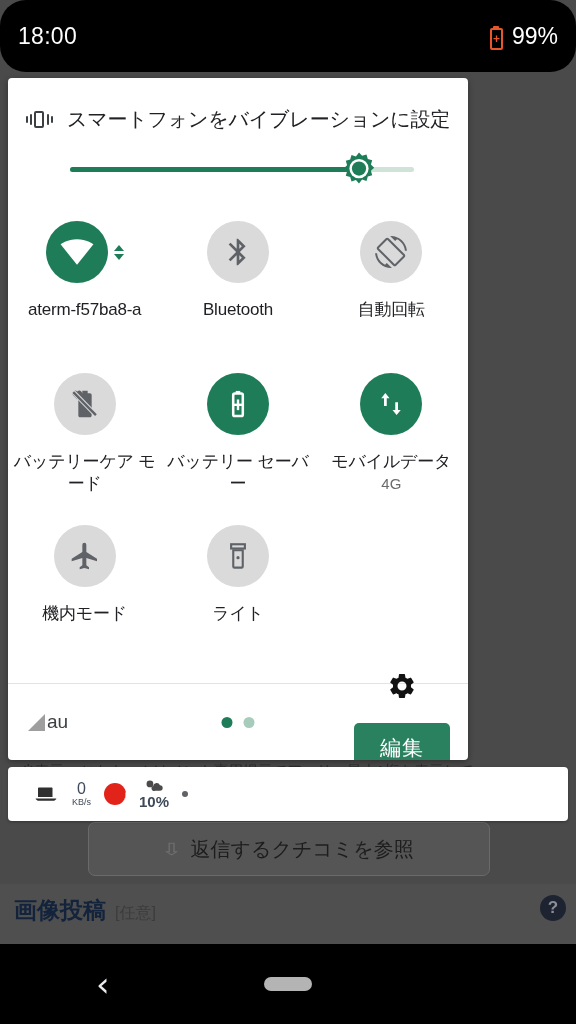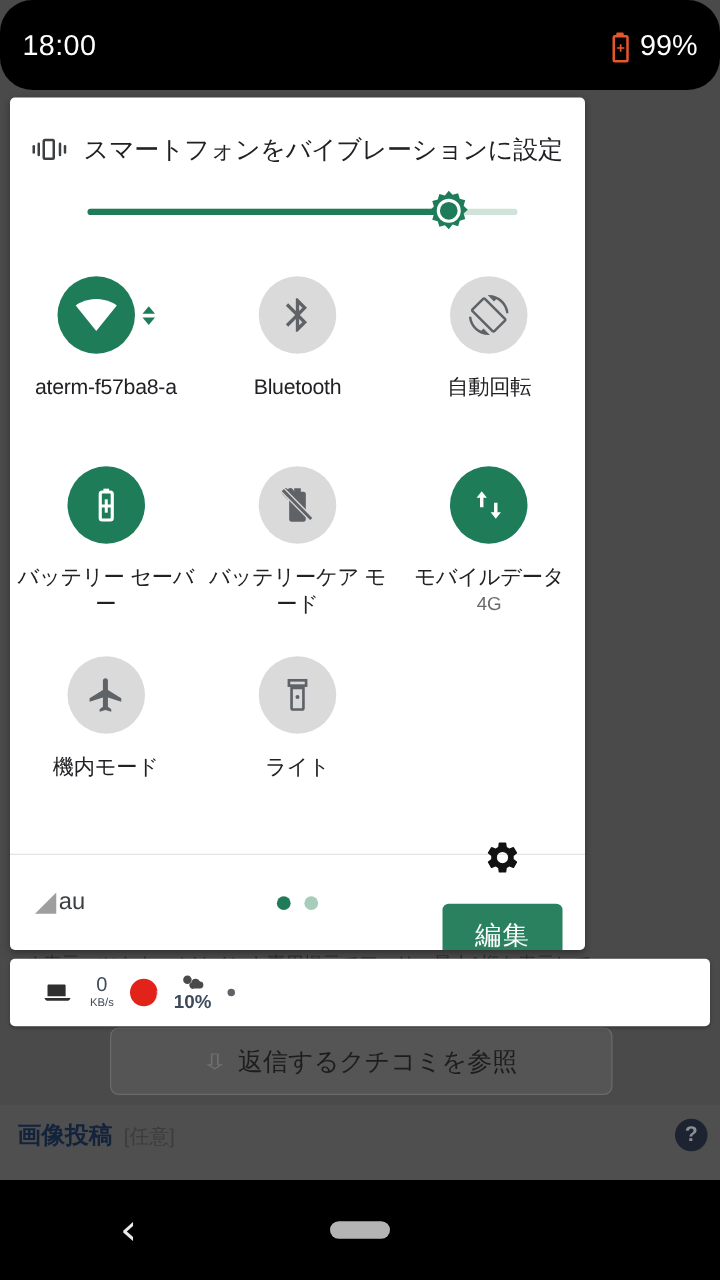--- a/index.html
+++ b/index.html
@@ -69,21 +69,21 @@
   }
   .bg-label-row {
     position: absolute;
     left: 14px;
     top: 895px;
     display: flex;
     align-items: baseline;
     gap: 9px;
   }
   .bg-label-main {
-    font-size: 19px;
+    font-size: 23px;
     font-weight: bold;
     color: #13233c;
   }
   .bg-label-sub {
     font-size: 16px;
     color: #3c3c3c;
   }
   .bg-help-icon {
     position: absolute;
     left: 540px;
@@ -535,44 +535,44 @@
           <svg width="32" height="32" viewBox="0 0 24 24" fill="currentColor">
             <path d="M16.48 2.52c3.27 1.55 5.61 4.72 5.97 8.48h1.5C23.44 4.84 18.29 0 12 0l-.66.03 3.81 3.81 1.33-1.32zM10.23 1.75c-.59-.59-1.54-.59-2.12 0L1.75 8.11c-.59.59-.59 1.54 0 2.12l12.02 12.02c.59.59 1.54.59 2.12 0l6.36-6.36c.59-.59.59-1.54 0-2.12L10.23 1.75zm4.6 19.44L2.81 9.17l6.36-6.36 12.02 12.02-6.36 6.36zM7.52 21.48C4.25 19.94 1.91 16.76 1.55 13H.05C.56 19.16 5.71 24 12 24l.66-.03-3.81-3.81-1.33 1.32z"></path>
           </svg>
         </div>
       </div>
       <div class="tile-label">自動回転</div>
     </div>
 
     <div class="qs-tile">
       <div class="tile-icon-row">
+        <div class="tile-circle off">
+          <svg width="32" height="32" viewBox="0 0 24 24">
+            <path fill="currentColor" d="M15.67 4H14V2h-4v2H8.33C7.6 4 7 4.6 7 5.33v15.33C7 21.4 7.6 22 8.33 22h7.33c.74 0 1.34-.6 1.34-1.33V5.33C17 4.6 16.4 4 15.67 4z"></path>
+            <path fill="currentColor" d="M6.2 2.6a2.1 2.1 0 00-3 0 2.15 2.15 0 000 3.03L6.2 8.7l3-3.07a2.15 2.15 0 000-3.03 2.1 2.1 0 00-3 0z"></path>
+            <path stroke="#dadada" stroke-width="3.4" d="M2.4 2.2 L21 21.2"></path>
+            <path stroke="currentColor" stroke-width="1.8" d="M3.2 3.1 L20.2 20.4"></path>
+          </svg>
+        </div>
+      </div>
+      <div class="tile-label">バッテリーケア モード</div>
+    </div>
+
+    <div class="qs-tile">
+      <div class="tile-icon-row">
         <div class="tile-circle on">
           <svg width="32" height="32" viewBox="0 0 24 24">
             <path fill="none" stroke="currentColor" stroke-width="1.9" d="M9.6 4.2h4.8c.7 0 1.2.5 1.2 1.2v14.4c0 .7-.5 1.2-1.2 1.2H9.6c-.7 0-1.2-.5-1.2-1.2V5.4c0-.7.5-1.2 1.2-1.2z"></path>
             <rect x="10.3" y="2.2" width="3.4" height="2.1" fill="currentColor"></rect>
             <rect x="11.1" y="8.6" width="1.8" height="8" fill="currentColor"></rect>
             <rect x="8" y="11.7" width="8" height="1.8" fill="currentColor"></rect>
           </svg>
         </div>
       </div>
       <div class="tile-label">バッテリー セーバー</div>
-    </div>
-
-    <div class="qs-tile">
-      <div class="tile-icon-row">
-        <div class="tile-circle off">
-          <svg width="32" height="32" viewBox="0 0 24 24">
-            <path fill="currentColor" d="M15.67 4H14V2h-4v2H8.33C7.6 4 7 4.6 7 5.33v15.33C7 21.4 7.6 22 8.33 22h7.33c.74 0 1.34-.6 1.34-1.33V5.33C17 4.6 16.4 4 15.67 4z"></path>
-            <path fill="currentColor" d="M6.2 2.6a2.1 2.1 0 00-3 0 2.15 2.15 0 000 3.03L6.2 8.7l3-3.07a2.15 2.15 0 000-3.03 2.1 2.1 0 00-3 0z"></path>
-            <path stroke="#dadada" stroke-width="3.4" d="M2.4 2.2 L21 21.2"></path>
-            <path stroke="currentColor" stroke-width="1.8" d="M3.2 3.1 L20.2 20.4"></path>
-          </svg>
-        </div>
-      </div>
-      <div class="tile-label">バッテリーケア モード</div>
     </div>
 
     <div class="qs-tile">
       <div class="tile-icon-row">
         <div class="tile-circle on">
           <svg width="30" height="30" viewBox="0 0 24 24" fill="currentColor">
             <path d="M7.5 3.2l3.3 4.1H8.6v6.2H6.4V7.3H4.2z"></path>
             <path d="M16.5 20.8l-3.3-4.1h2.2v-6.2h2.2v6.2h2.2z"></path>
           </svg>
         </div>

